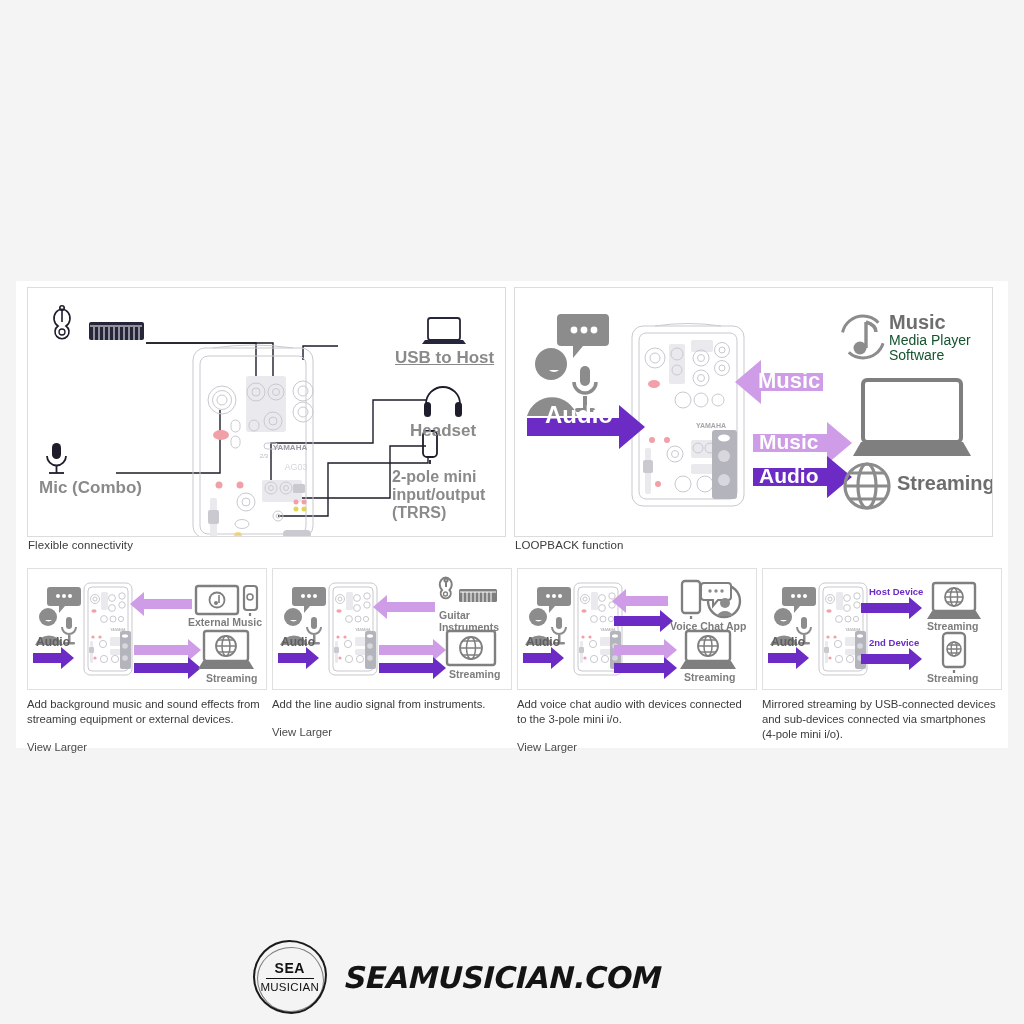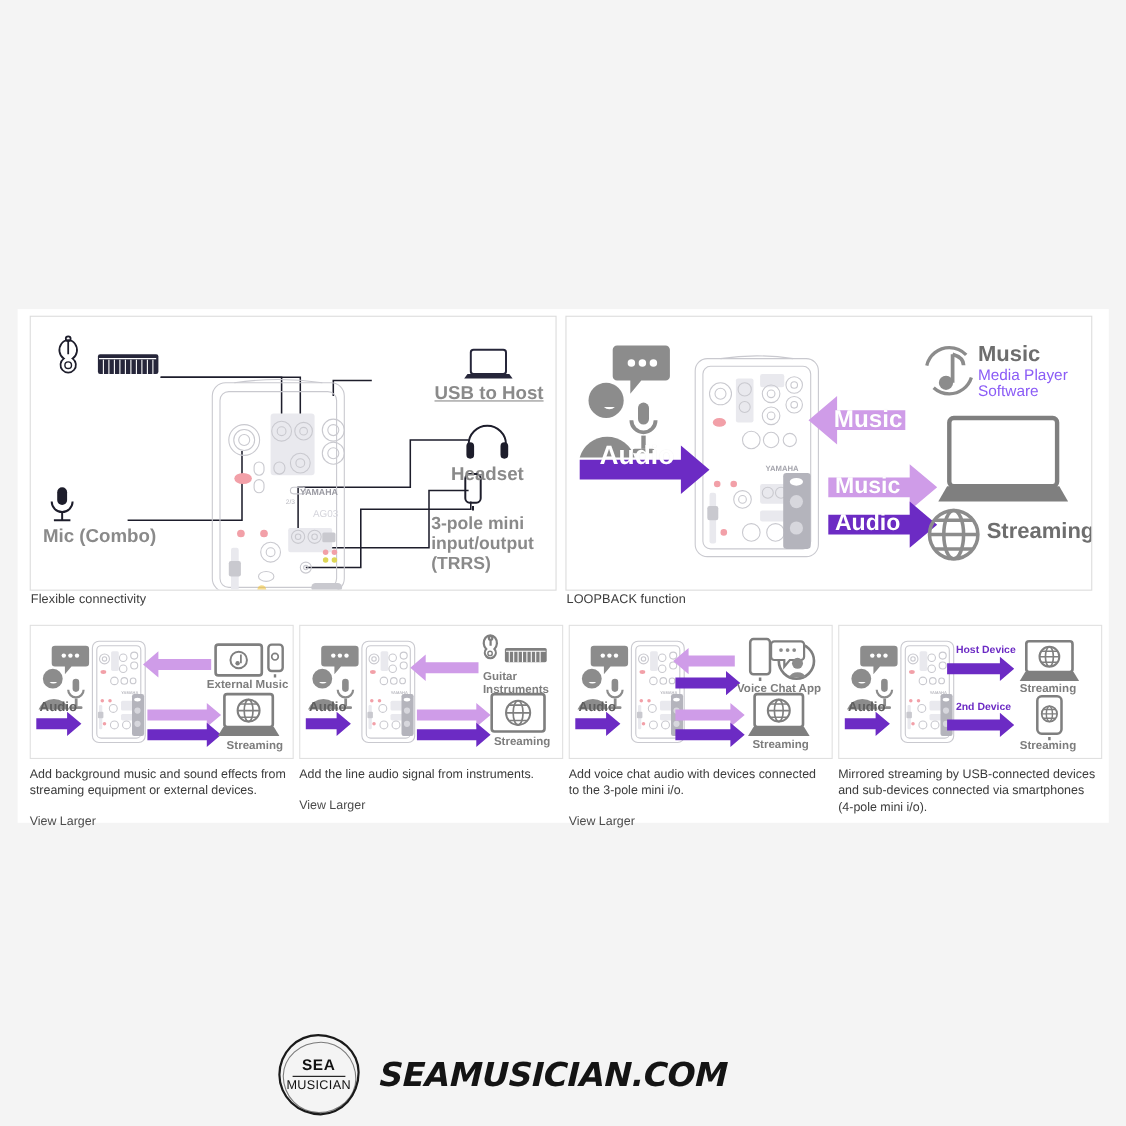--- a/index.html
+++ b/index.html
@@ -253,21 +253,21 @@
 
           <g fill="none" stroke="#1d1d2b" stroke-width="1.8">
             <rect x="395" y="143" width="14" height="26" rx="4"></rect>
             <path d="M402 172 v4"></path>
           </g>
         </svg>
 
         <div class="lbl" style="left:11px; top:190px; font-size:17px;">Mic (Combo)</div>
         <div class="lbl" style="left:367px; top:60px; font-size:17px;text-decoration:underline;">USB to Host</div>
         <div class="lbl" style="left:382px; top:133px; font-size:17px;">Headset</div>
-        <div class="lbl" style="left:364px; top:180px; font-size:16px;">3-pole mini
+        <div class="lbl" style="left:364px; top:180px; font-size:16px;">2-pole mini
 input/output
 (TRRS)</div>
       </div>
 
       <div class="panel panel-loopback">
         <svg width="479" height="250" viewBox="0 0 479 250">
 
           <g fill="#8c8c8c">
             <path d="M46 26 h44 a4 4 0 0 1 4 4 v24 a4 4 0 0 1 -4 4 h-22 l-10 12 v-12 h-12 a4 4 0 0 1 -4 -4 v-24 a4 4 0 0 1 4 -4 z"></path>
             <circle cx="59" cy="42" r="3.4" fill="#ffffff"></circle>
@@ -367,21 +367,21 @@
             <path d="M330 198 h44 M334 185 h36 M334 211 h36"></path>
           </g>
         </svg>
 
         <div class="arrow-text" style="left:30px; top:113px; font-size:24px;">Audio</div>
         <div class="arrow-text" style="left:243px; top:80px; font-size:22px;">Music</div>
         <div class="arrow-text" style="left:244px; top:142px; font-size:21px;">Music</div>
         <div class="arrow-text" style="left:244px; top:176px; font-size:21px;">Audio</div>
 
         <div class="lbl" style="left:374px; top:23px; font-size:20px; color:#6e6e6e;">Music</div>
-        <div style="position:absolute; left:374px; top:45px; font-size:14px; color:#8b5cf6; line-height:15px;">
+        <div style="position:absolute; left:374px; top:45px; font-size:14px; color:#14532d; line-height:15px;">
           <div>Media Player</div>
           <div>Software</div>
         </div>
         <div class="lbl" style="left:382px; top:184px; font-size:20px; color:#6e6e6e;">Streaming</div>
       </div>
     </div>
 
     <div class="panel-caption cap-flexible">Flexible connectivity</div>
     <div class="panel-caption cap-loopback">LOOPBACK function</div>
 

